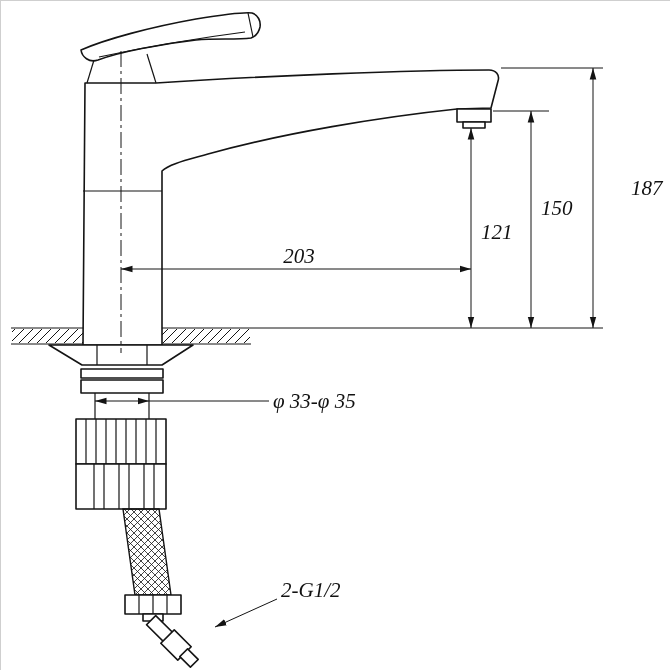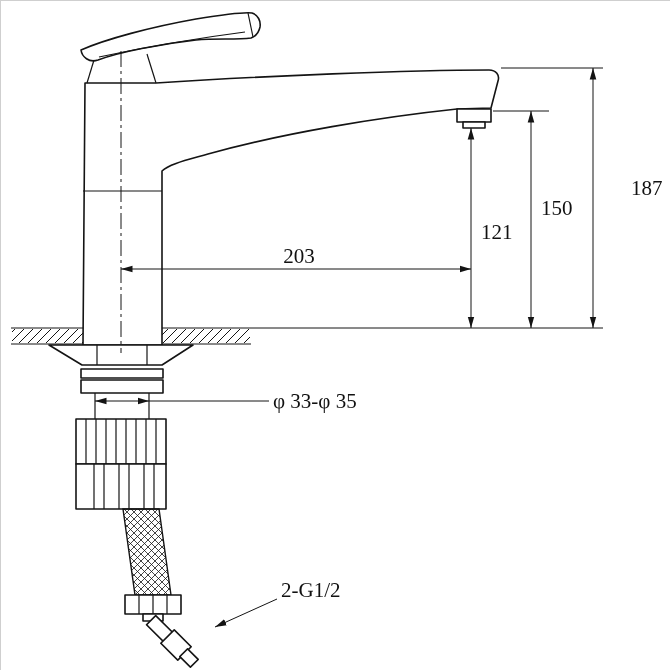--- a/index.html
+++ b/index.html
@@ -1,16 +1,16 @@
 <!DOCTYPE html>
 <html><head>
 <meta charset="utf-8">
 <style>
   html,body{margin:0;padding:0;background:#ffffff;}
-  .stage{width:670px;height:670px;position:relative;background:#ffffff;box-sizing:border-box;border:1px solid #cfcfcf;}
+  .stage{width:670px;height:670px;position:relative;background:#ffffff;box-sizing:border-box;border:1px solid #cfcfcf;font-style:italic;}
   svg{display:block;}
   .outline{fill:#ffffff;stroke:#141414;stroke-width:1.6;stroke-linejoin:round;}
   .thin{fill:none;stroke:#141414;stroke-width:1.2;}
   .dim{fill:none;stroke:#141414;stroke-width:1;}
   .center{fill:none;stroke:#141414;stroke-width:1;stroke-dasharray:16 4 3 4;}
   .dimtext{font-family:"Liberation Serif","DejaVu Serif",serif;font-size:21px;fill:#111111;}
 </style>
 </head>
 <body>
 

